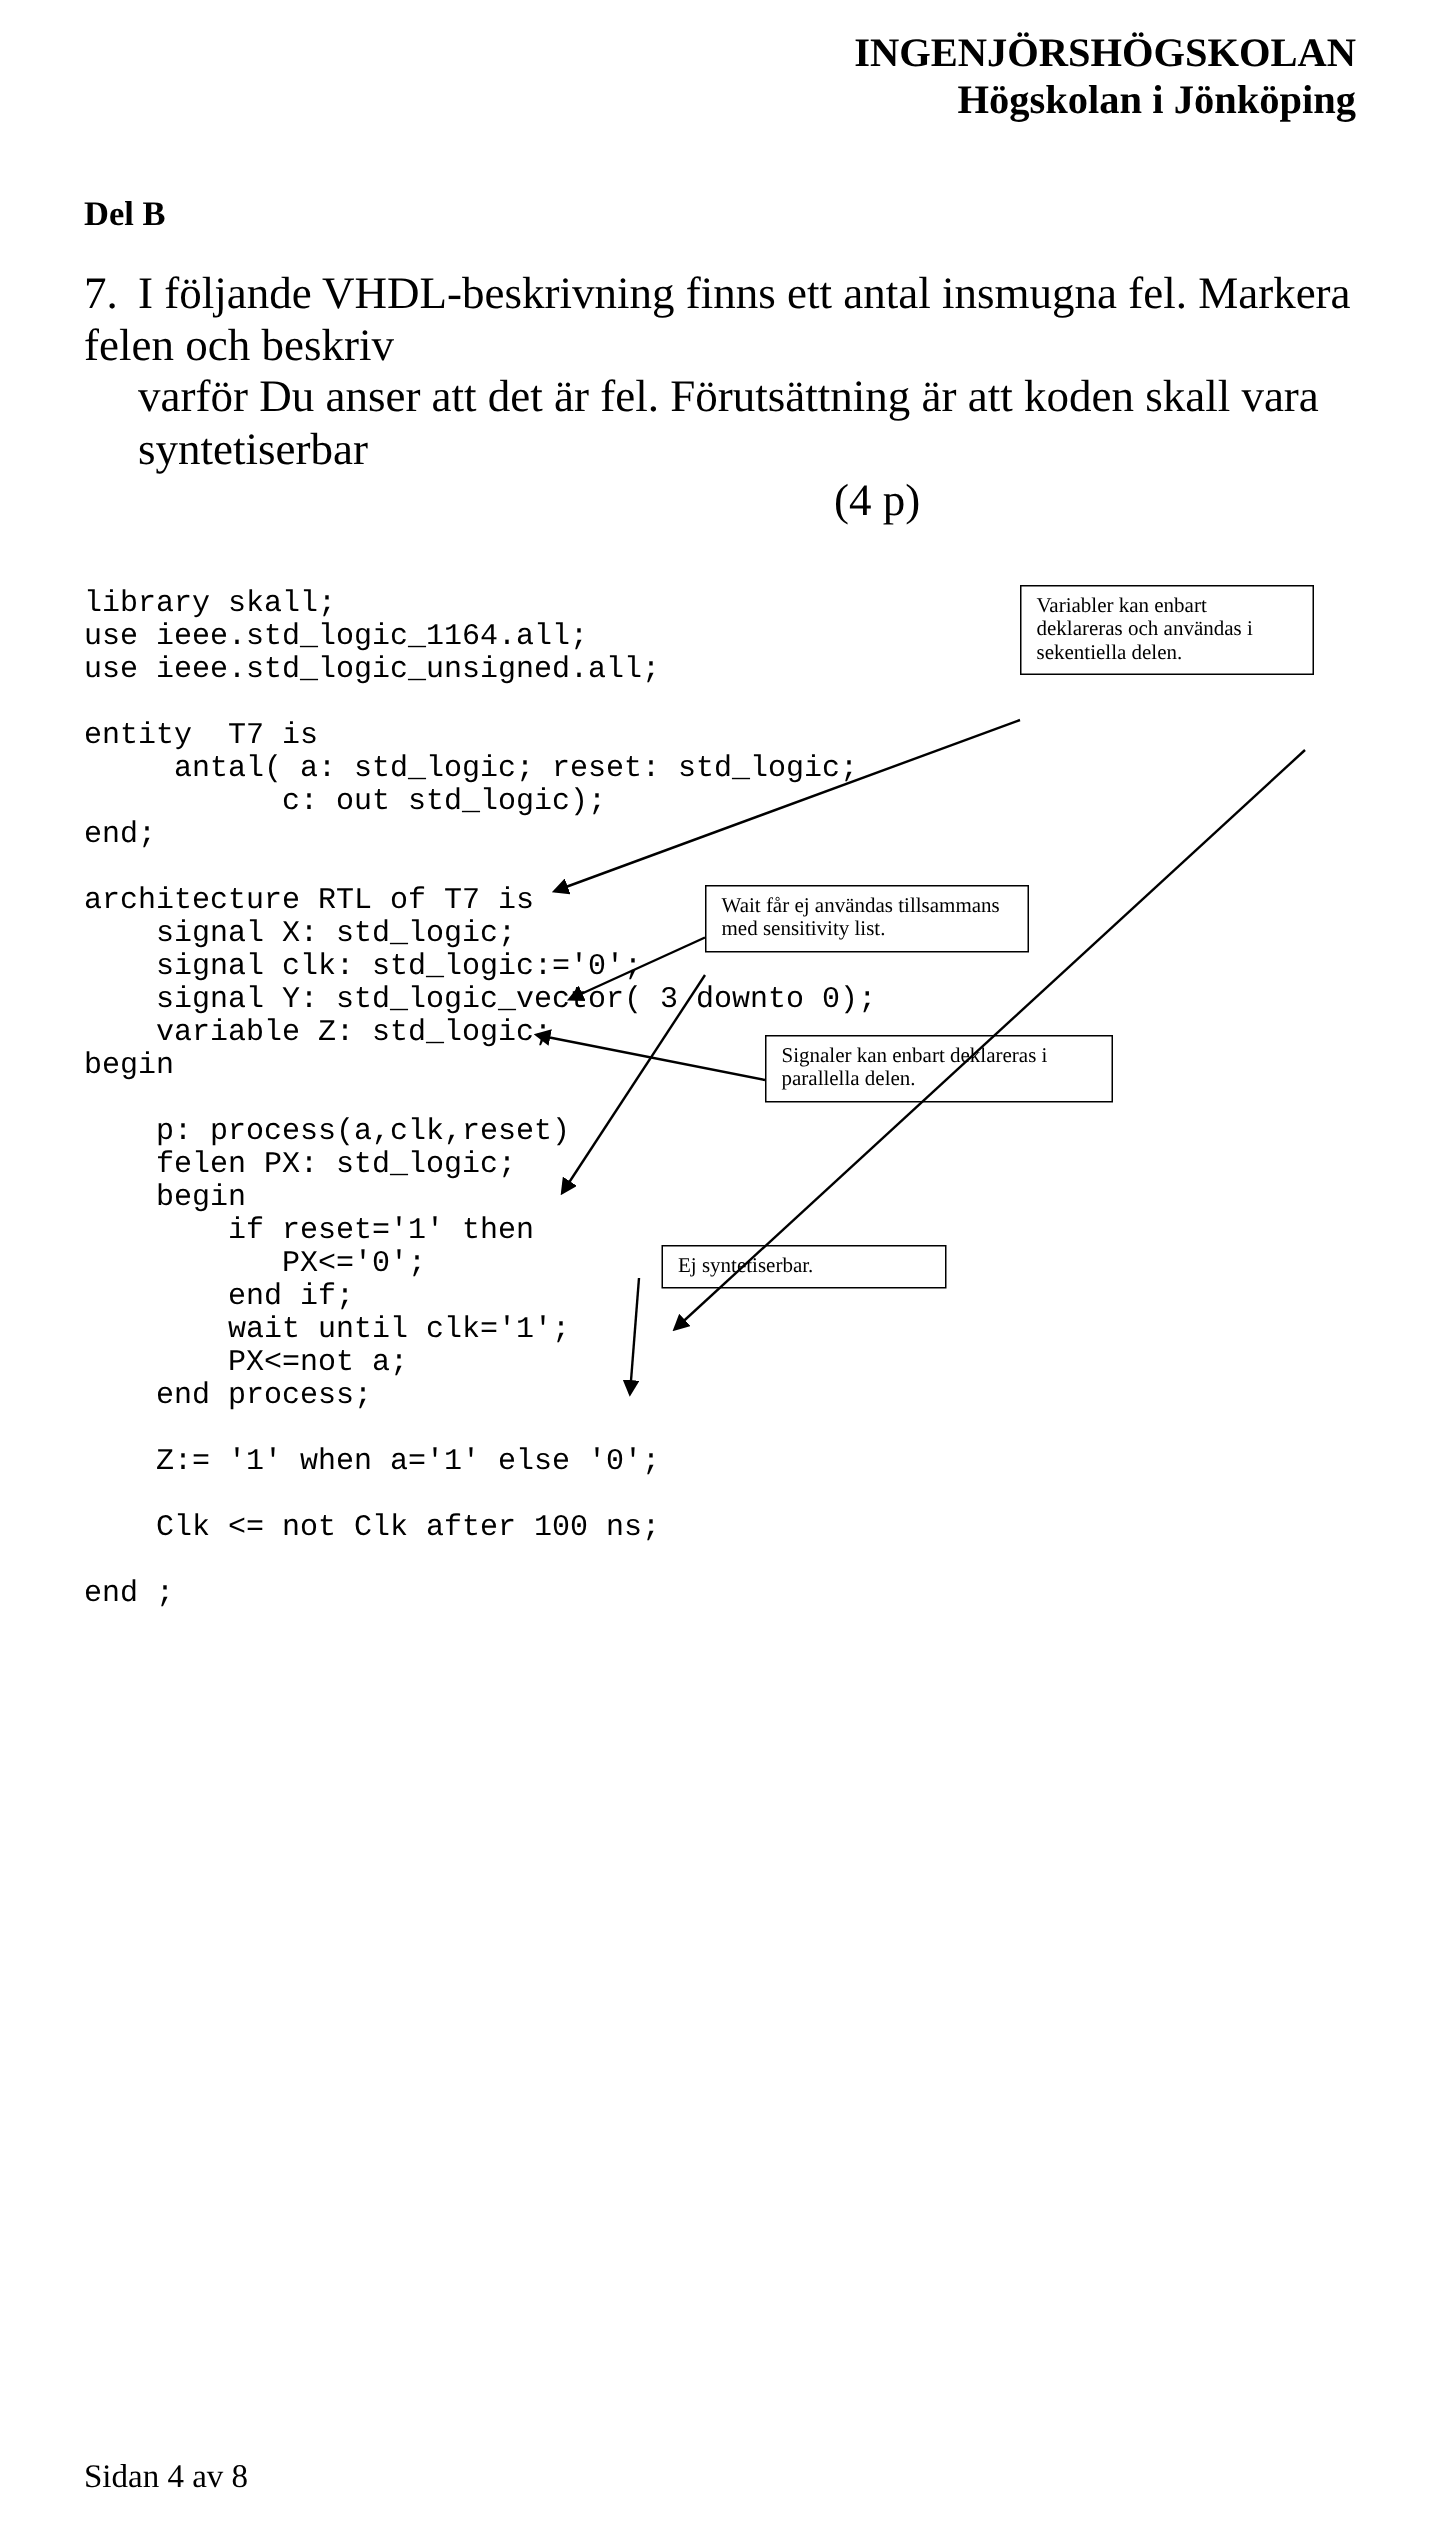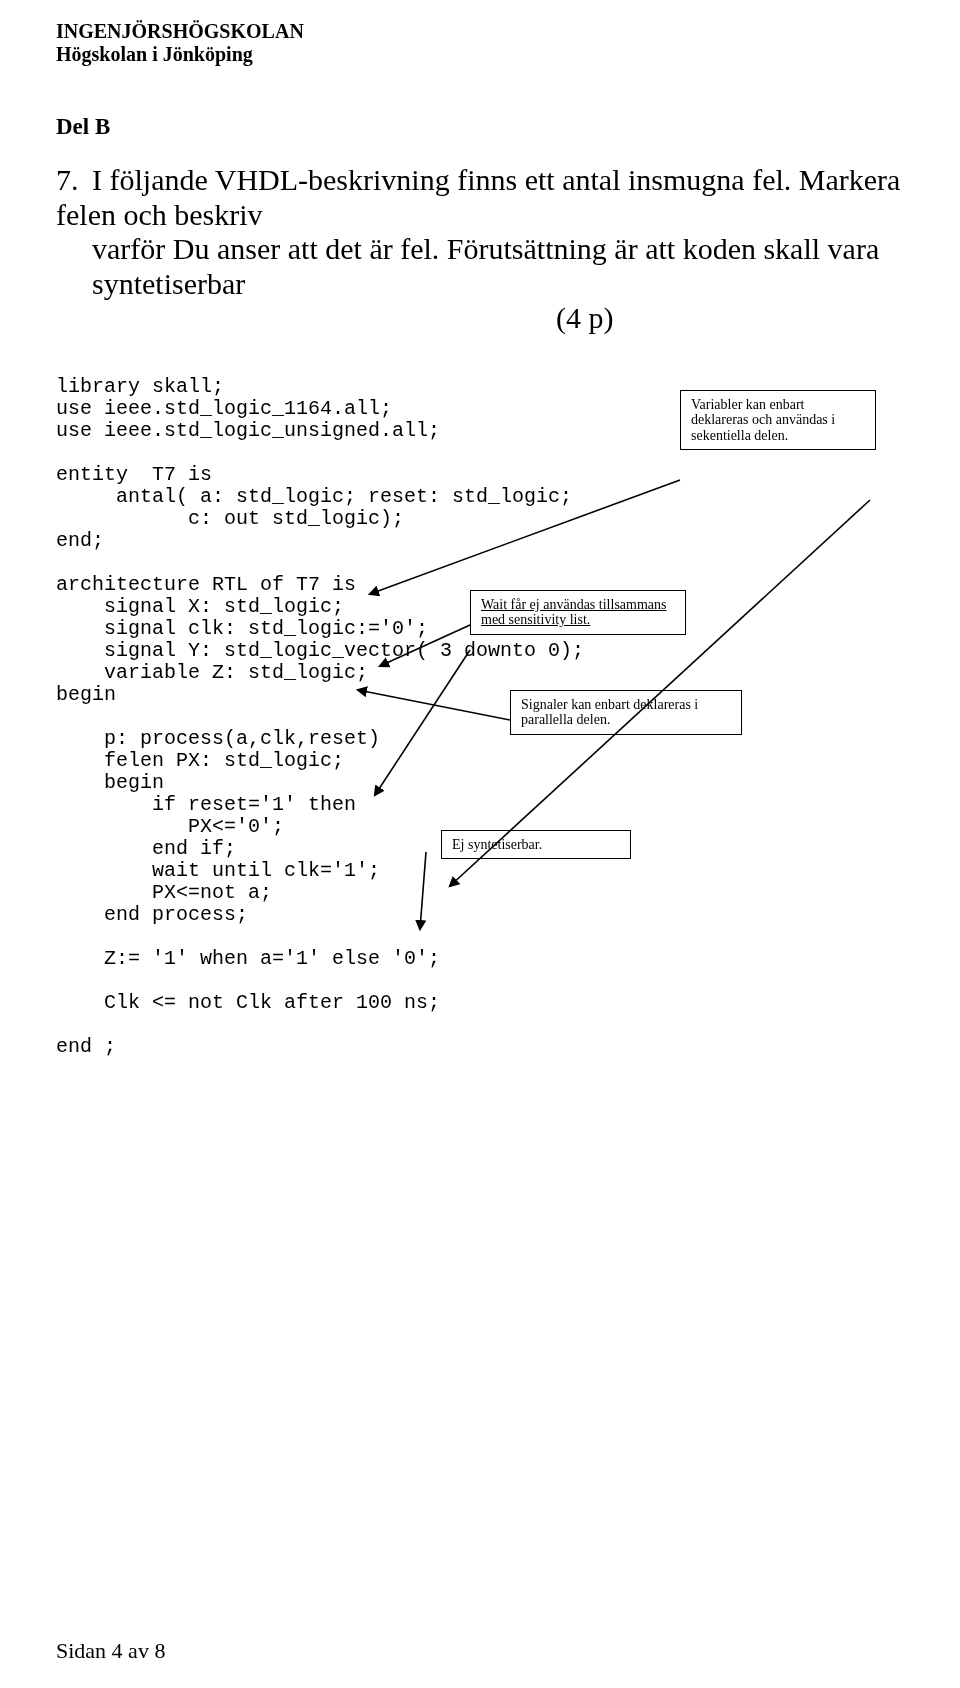--- a/index.html
+++ b/index.html
@@ -13,22 +13,23 @@
   }
   .page {
     position: relative;
     width: 960px;
     height: 1688px;
     padding: 20px 56px;
     box-sizing: border-box;
   }
   .hdr-line {
     font-weight: bold;
-    font-size: 20px;
+    font-size: 27px;
     line-height: 1.15;
+    text-align: right;
   }
   .section-hdr {
     font-weight: bold;
     font-size: 23px;
     margin-top: 48px;
   }
   .body-text {
     font-size: 30px;
     line-height: 1.15;
     margin-top: 23px;
@@ -62,21 +63,21 @@
   .anno {
     position: absolute;
     border: 1.5px solid #000;
     background: #fff;
     font-size: 14px;
     line-height: 1.1;
     padding: 6px 10px;
     box-sizing: border-box;
   }
   .anno1 { left: 680px; top: 390px; width: 196px; }
-  .anno2 { left: 470px; top: 590px; width: 216px; text-decoration: underline; }
+  .anno2 { left: 470px; top: 590px; width: 216px; }
   .anno3 { left: 510px; top: 690px; width: 232px; }
   .anno4 { left: 441px; top: 830px; width: 190px; }
   
   svg.overlay {
     position: absolute;
     left: 0; top: 0;
     width: 960px; height: 1688px;
     pointer-events: none;
   }
 </style>

